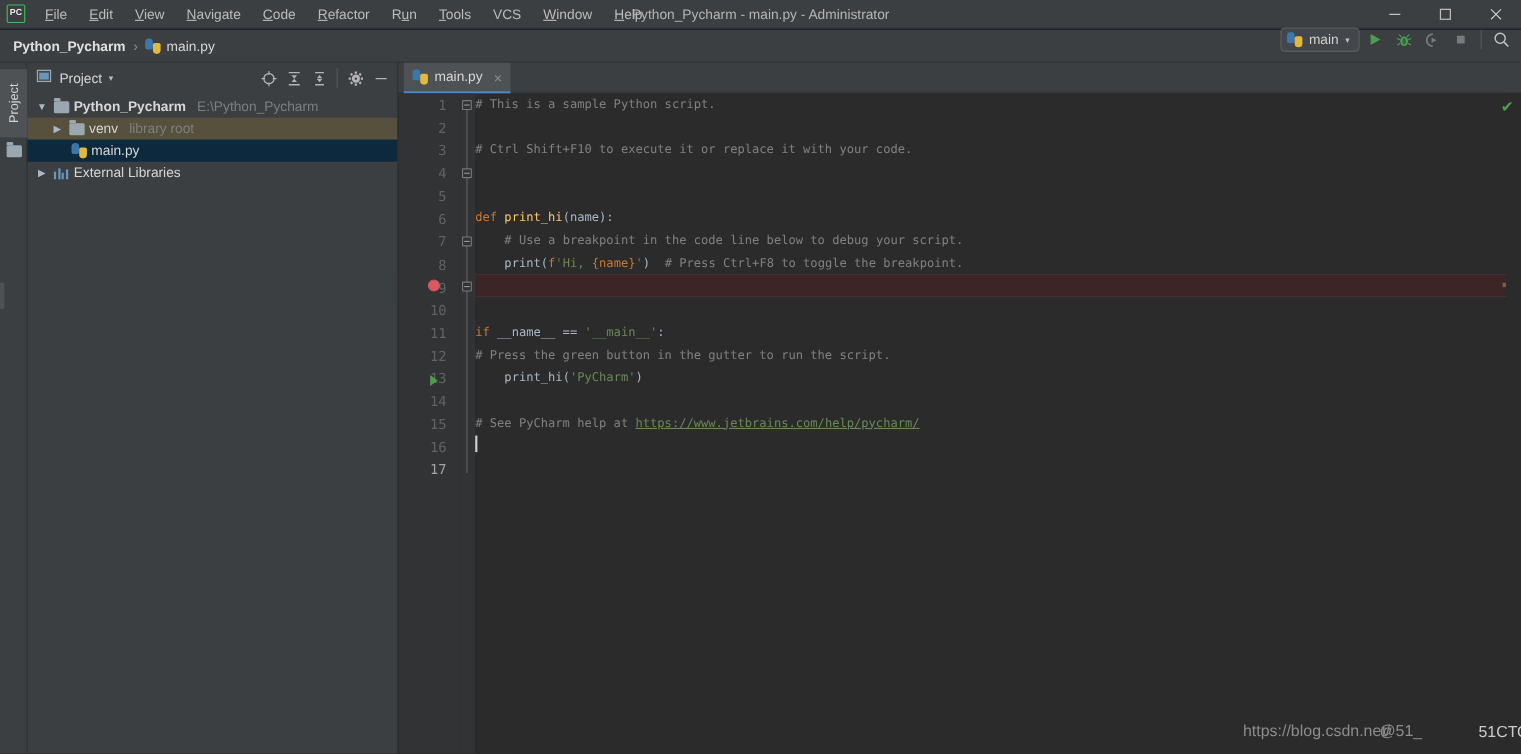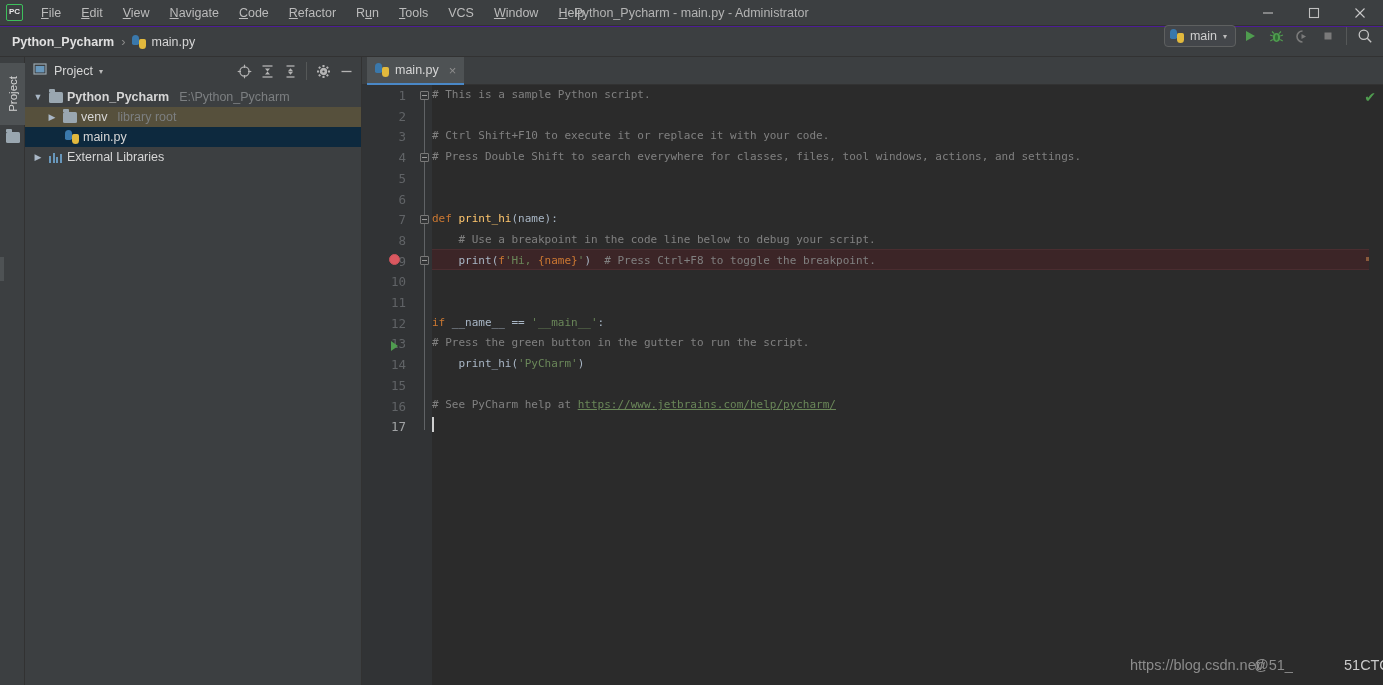--- a/index.html
+++ b/index.html
@@ -4,21 +4,21 @@
 <title>PyCharm</title>
 <style>
   * { box-sizing: border-box; margin: 0; padding: 0; }
   html, body {
     width: 1383px; height: 685px;
     background: #3c3f41;
     font-family: "Liberation Sans", sans-serif;
     overflow: hidden;
     -webkit-font-smoothing: antialiased;
   }
-  .app { position: relative; width: 1383px; height: 685px; background: #4c1d95; }
+  .app { position: relative; width: 1383px; height: 685px; background: #0f172a; }
 
   
   .titlebar {
     position: absolute; left: 0; top: 0; width: 1383px; height: 26px;
     background: #3c3f41; display: flex; align-items: center;
     border-bottom: 1px solid #323232;
   }
   .pc-logo {
     width: 17px; height: 17px; margin-left: 6px; margin-right: 8px;
     background: #3c3f41; border: 1.5px solid #3dbf5c;
@@ -503,21 +503,20 @@
       <div class="foldbox" style="left:2px; top:130px"></div>
       <div class="foldbox" style="left:2px; top:171px"></div>
     </div>
 
     <div class="code-area">
       <div class="lines">
 
         <div class="ln"><span class="c-comment"># This is a sample Python script.</span></div>
         <div class="ln"></div>
         <div class="ln"><span class="c-comment"># Ctrl Shift+F10 to execute it or replace it with your code.</span></div>
-        <div class="ln"><span class="c-comment"># Press Double Shift to search everywhere for classes, files, tool windows, actions, and settings.</span></div>
         <div class="ln"></div>
         <div class="ln"></div>
         <div class="ln"><span class="c-keyword">def</span><span> </span><span class="c-func">print_hi</span><span class="c-ident">(name):</span></div>
         <div class="ln"><span>    </span><span class="c-comment"># Use a breakpoint in the code line below to debug your script.</span></div>
         <div class="ln"><span>    </span><span class="c-ident">print</span><span class="c-brace">(</span><span class="c-fprefix">f</span><span class="c-string">'Hi, </span><span class="c-interp">{name}</span><span class="c-string">'</span><span class="c-brace">)</span><span>  </span><span class="c-comment"># Press Ctrl+F8 to toggle the breakpoint.</span></div>
         <div class="ln"></div>
         <div class="ln"></div>
         <div class="ln"><span class="c-keyword">if</span><span class="c-ident"> __name__ == </span><span class="c-string">'__main__'</span><span class="c-brace">:</span></div>
         <div class="ln"><span class="c-comment"># Press the green button in the gutter to run the script.</span></div>
         <div class="ln"><span>    </span><span class="c-ident">print_hi</span><span class="c-brace">(</span><span class="c-string">'PyCharm'</span><span class="c-brace">)</span></div>

